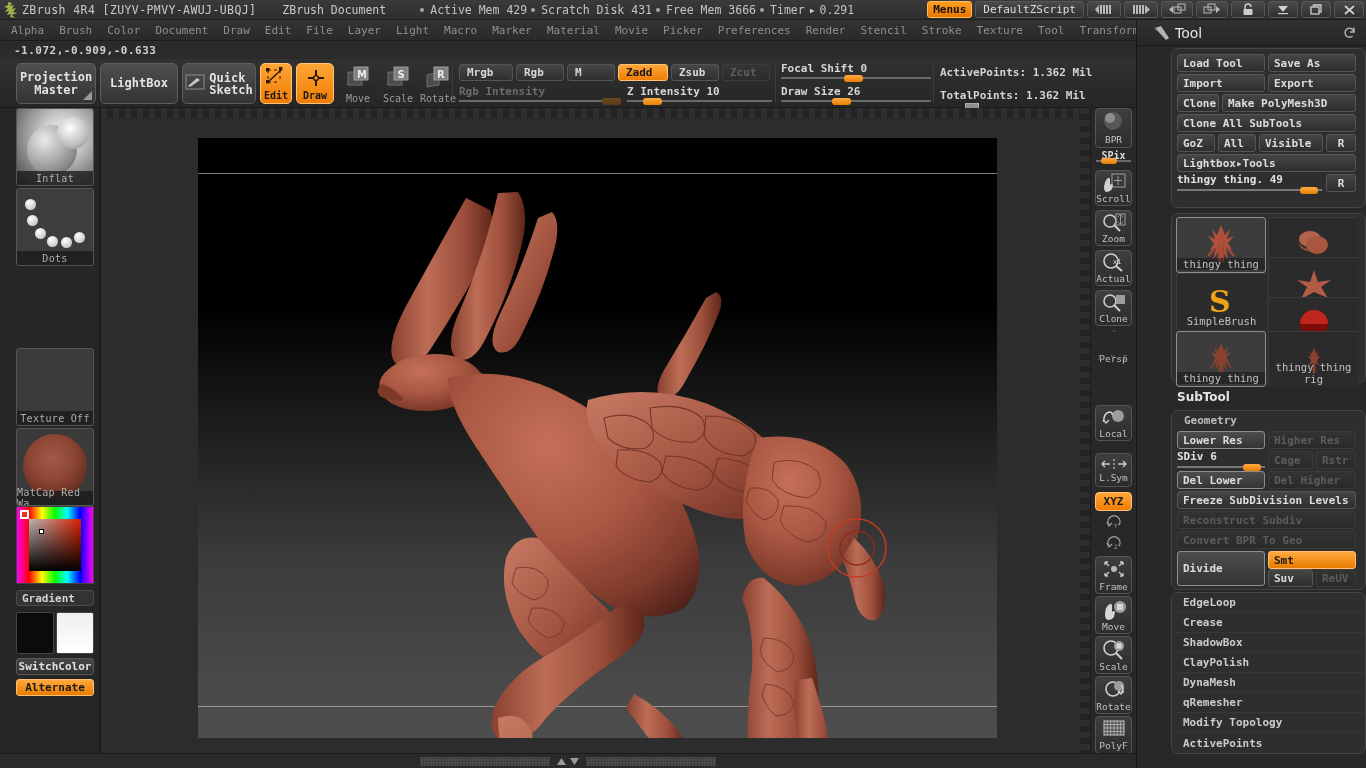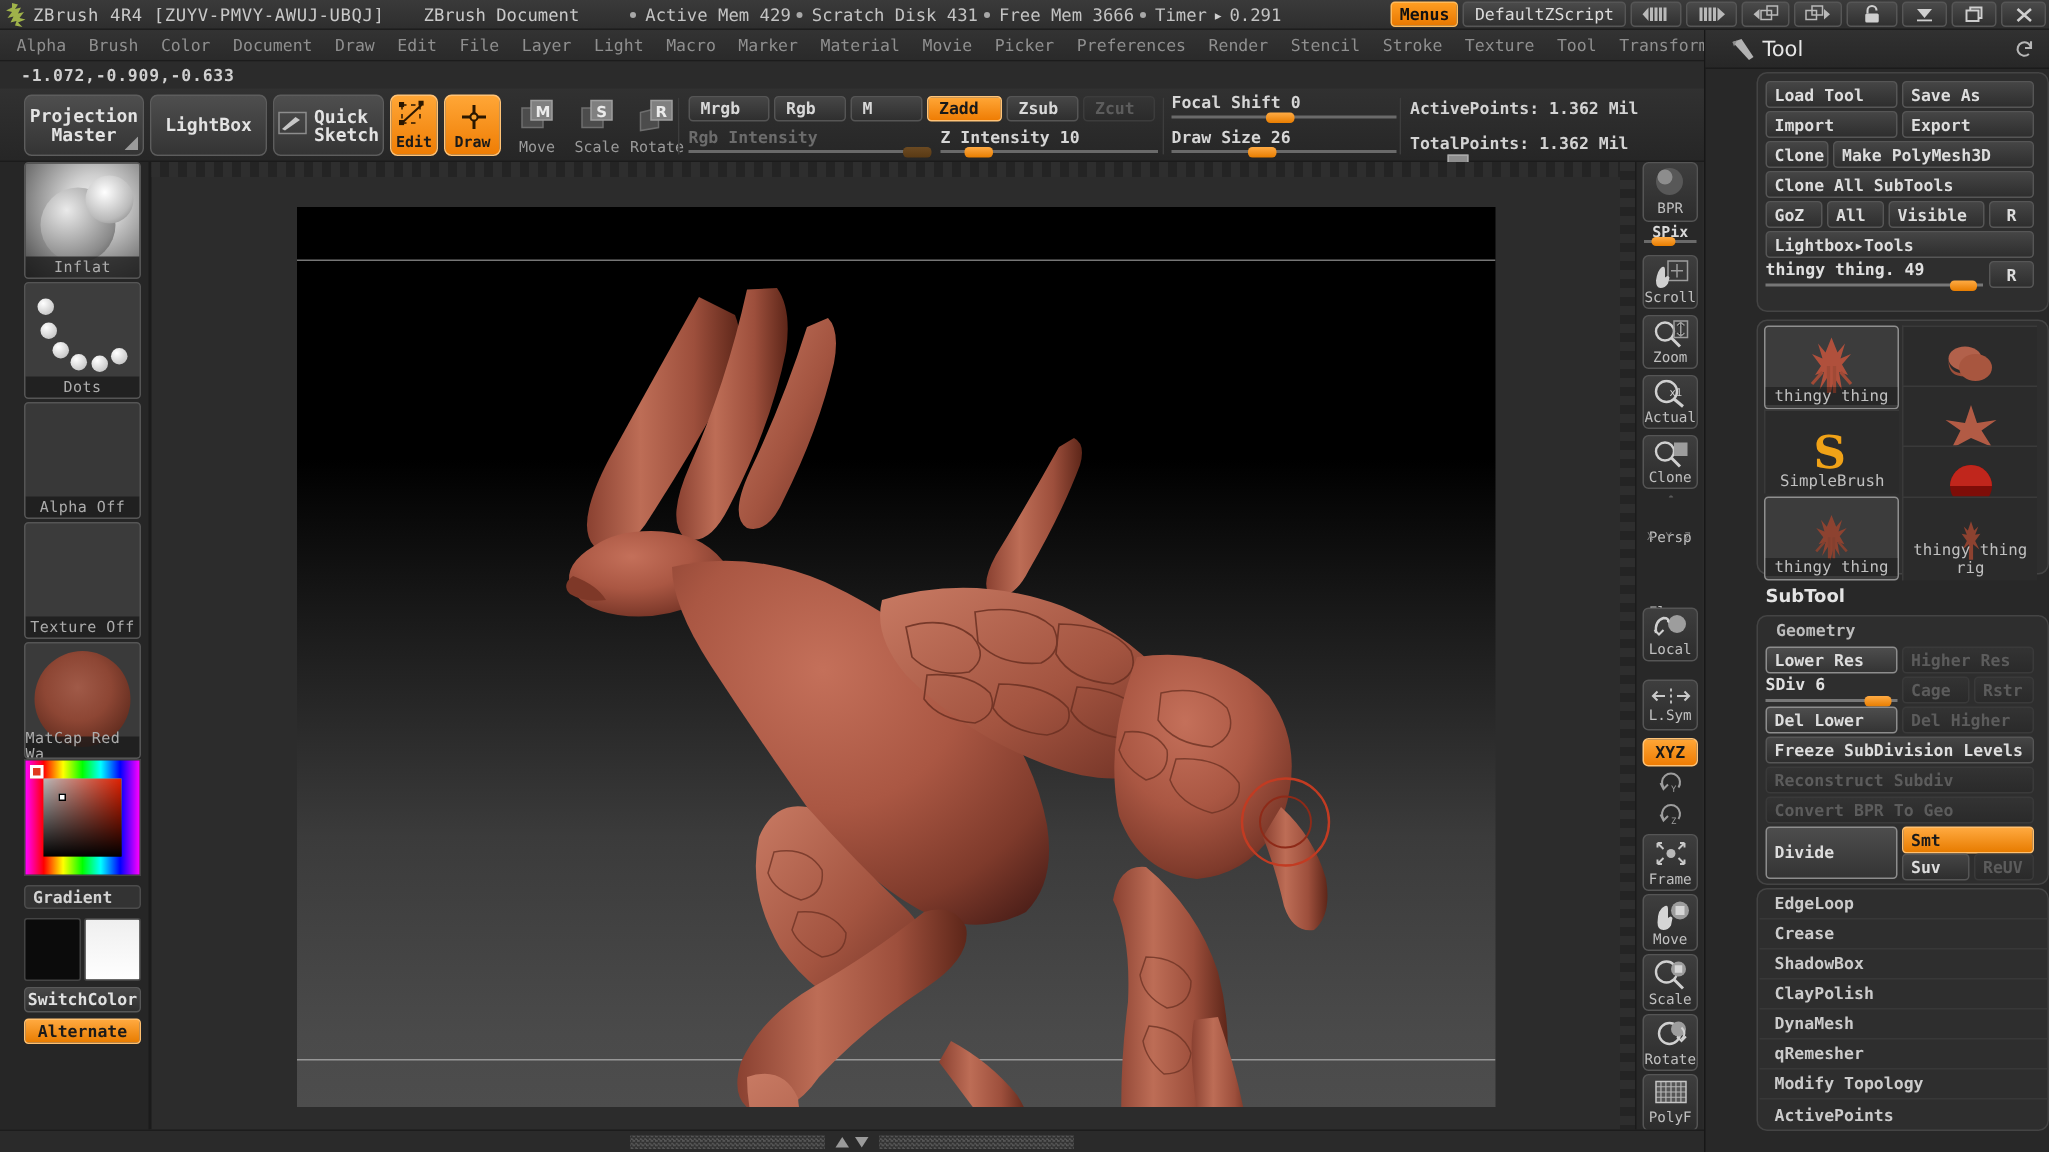--- a/index.html
+++ b/index.html
@@ -506,23 +506,20 @@
       <div style="position:absolute;inset:0;background:#3d3d3d;"></div>
       <div style="position:absolute;left:8px;top:10px;width:11px;height:11px;border-radius:50%;background:radial-gradient(circle at 35% 30%,#fff,#b5b5b5);"></div>
       <div style="position:absolute;left:10px;top:26px;width:11px;height:11px;border-radius:50%;background:radial-gradient(circle at 35% 30%,#fff,#b5b5b5);"></div>
       <div style="position:absolute;left:18px;top:39px;width:11px;height:11px;border-radius:50%;background:radial-gradient(circle at 35% 30%,#fff,#b5b5b5);"></div>
       <div style="position:absolute;left:30px;top:47px;width:11px;height:11px;border-radius:50%;background:radial-gradient(circle at 35% 30%,#fff,#b5b5b5);"></div>
       <div style="position:absolute;left:44px;top:48px;width:11px;height:11px;border-radius:50%;background:radial-gradient(circle at 35% 30%,#fff,#b5b5b5);"></div>
       <div style="position:absolute;left:57px;top:43px;width:11px;height:11px;border-radius:50%;background:radial-gradient(circle at 35% 30%,#fff,#b5b5b5);"></div>
       <div class="cap">Dots</div>
     </div>
 
-    <div class="swatch" style="top:160px;background:#383838;">
-      <div class="cap">Alpha Off</div>
-    </div>
 
     <div class="swatch" style="top:320px;background:#3a3a3a;">
       <div style="position:absolute;left:6px;top:5px;width:64px;height:64px;border-radius:50%;background:radial-gradient(circle at 45% 38%,#a05a48 0%,#8d4634 42%,#5e2a1d 80%,#3a180f 100%);"></div>
       <div class="cap">MatCap Red Wa</div>
     </div>
 
     <div class="swatch" style="top:240px;background:#3b3b3b;">
       <div class="cap">Texture Off</div>
     </div>
 

